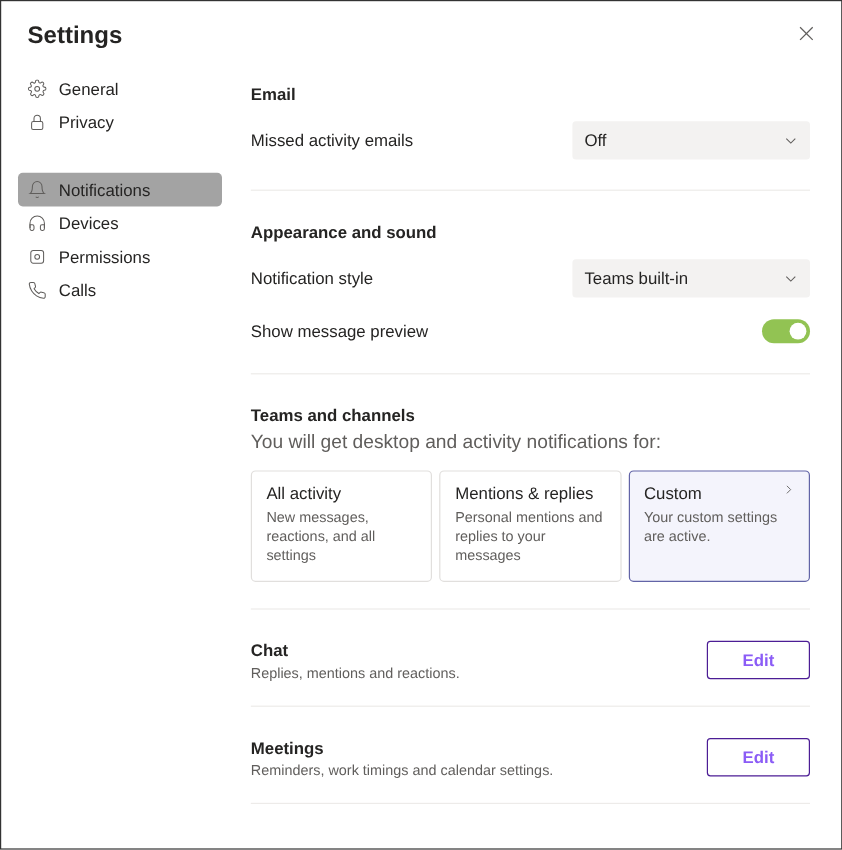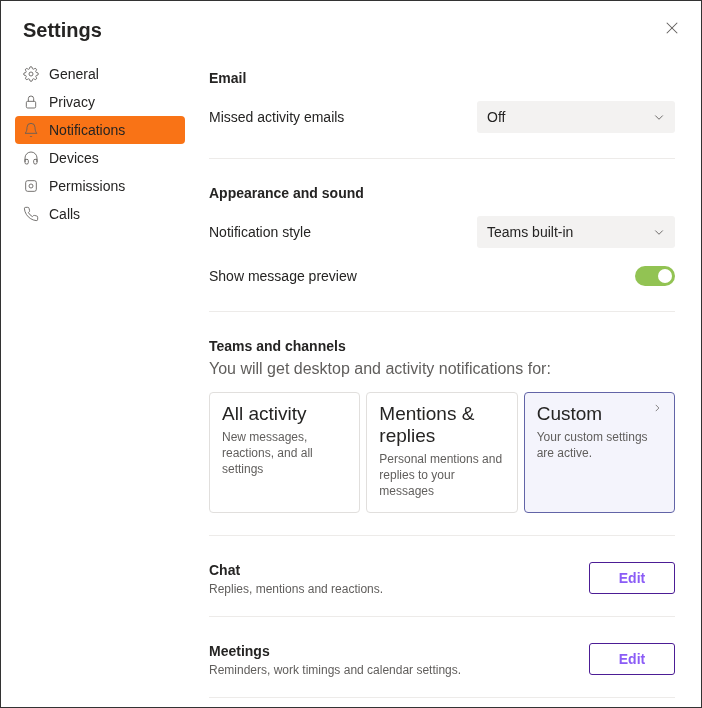--- a/index.html
+++ b/index.html
@@ -41,21 +41,22 @@
     display: flex;
     align-items: center;
     gap: 10px;
     padding: 6px 8px;
     border-radius: 4px;
     cursor: pointer;
     font-size: 14px;
     color: #252423;
   }
   .nav-item.active {
-    background: #f97316;
+    background: #a3a3a3;
+    margin-top: 28px;
   }
   .nav-icon {
     width: 16px;
     height: 16px;
     display: inline-flex;
     align-items: center;
     justify-content: center;
     color: #605e5c;
   }
   .nav-icon svg { width: 16px; height: 16px; stroke: currentColor; fill: none; stroke-width: 1.3; }
@@ -135,21 +136,21 @@
     border: 1px solid #e1dfdd;
     border-radius: 4px;
     padding: 10px 12px 12px 12px;
     cursor: pointer;
   }
   .card.selected {
     border-color: #6264a7;
     background: #f4f4fc;
   }
   .card-title {
-    font-size: 19px;
+    font-size: 14px;
     color: #252423;
     margin-bottom: 4px;
     display: flex;
     justify-content: space-between;
     align-items: flex-start;
   }
   .card-desc {
     font-size: 12px;
     color: #605e5c;
     line-height: 1.35;

